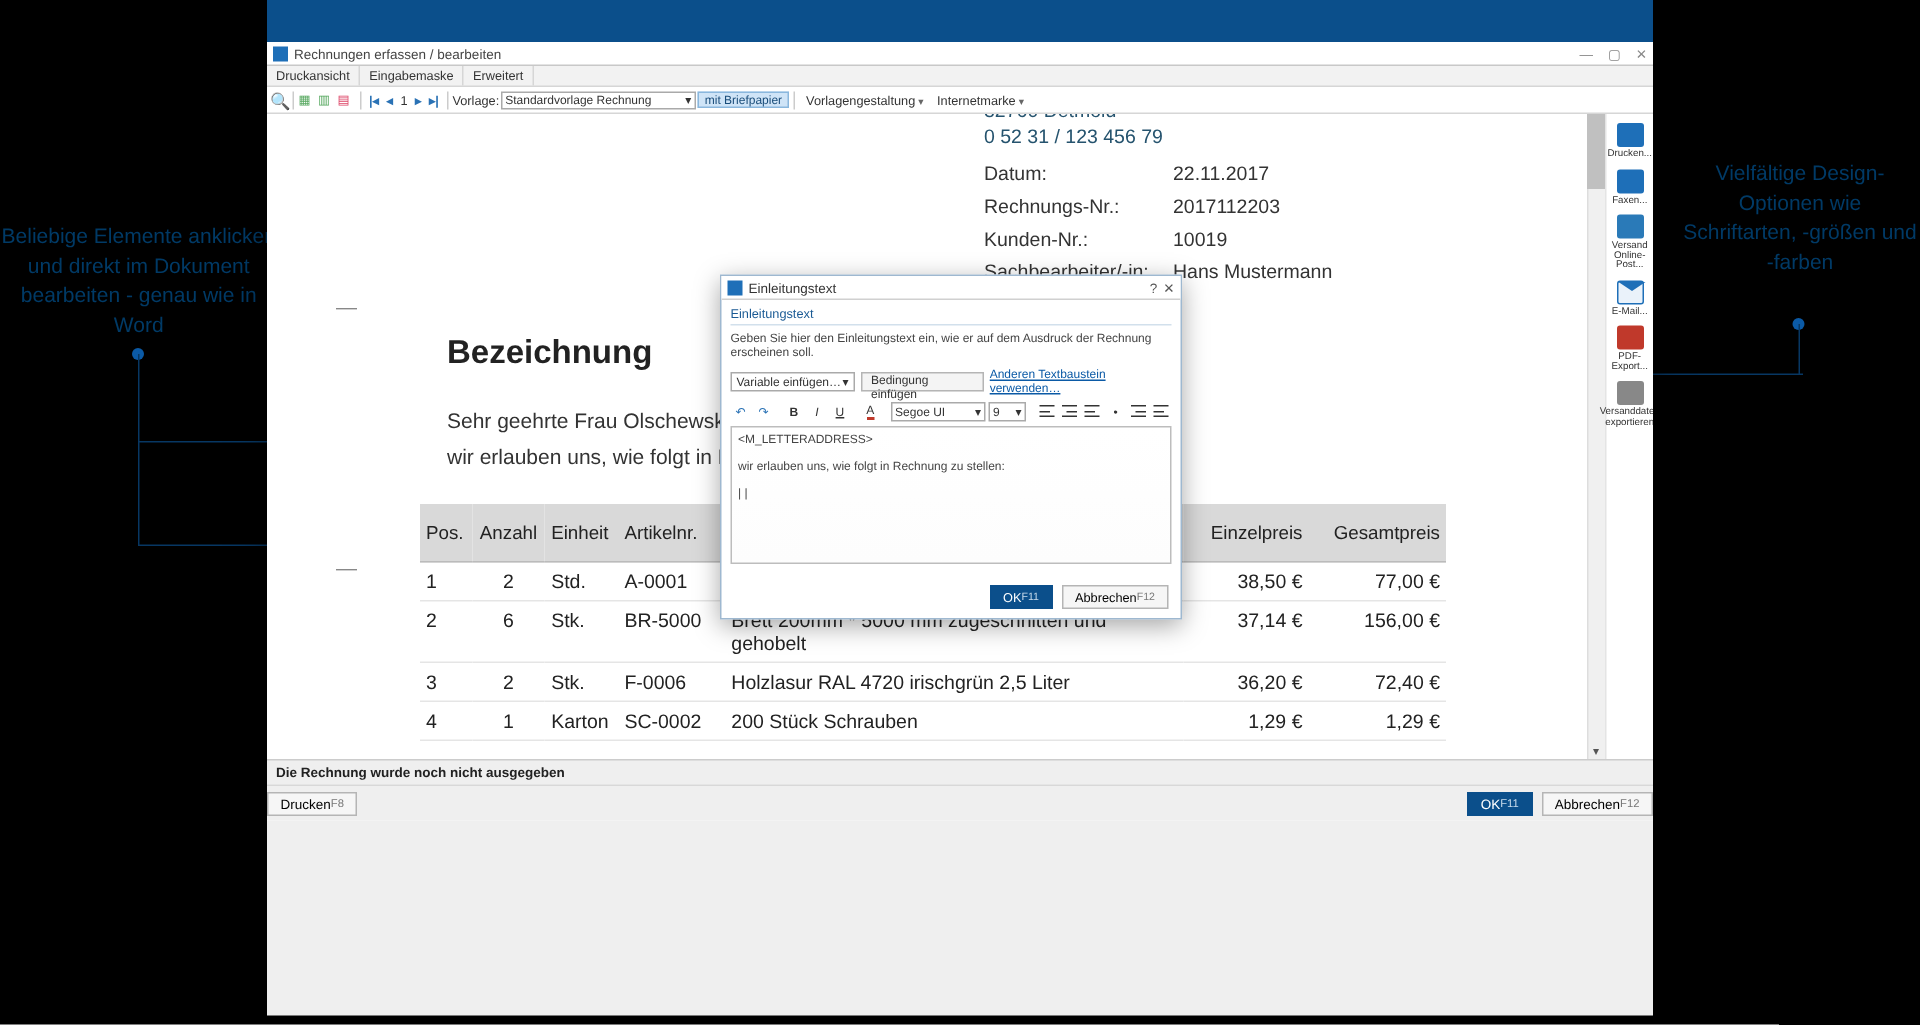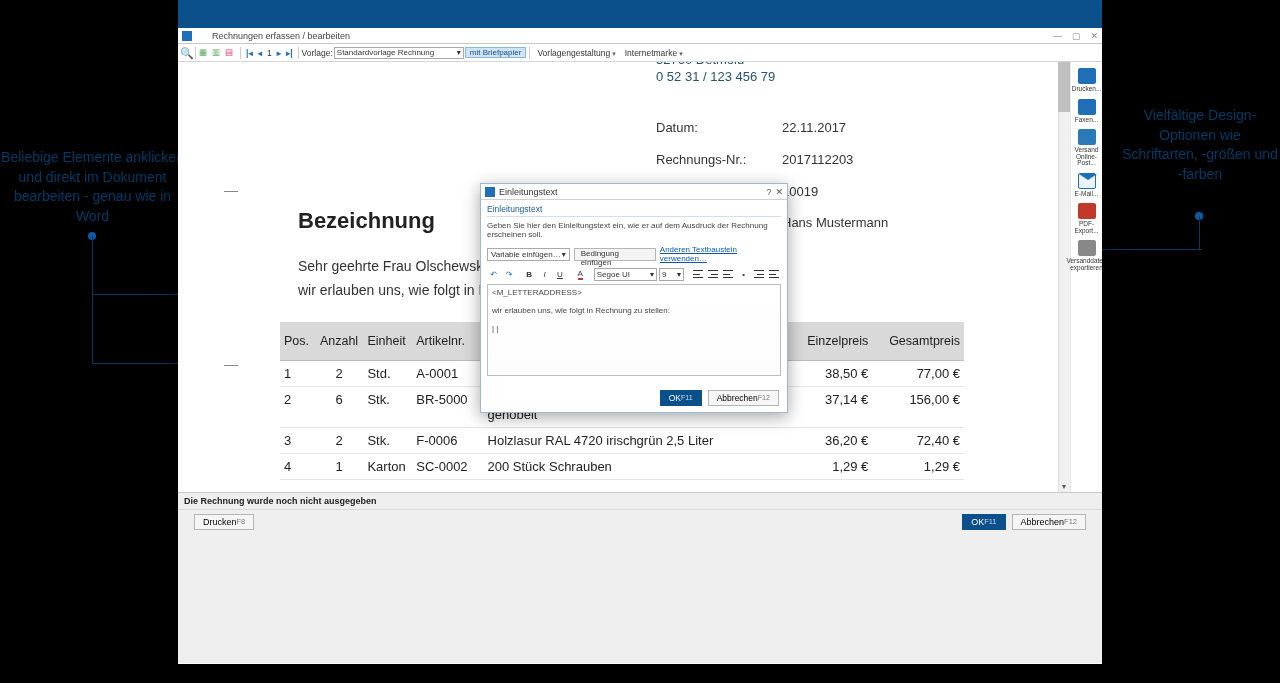--- a/index.html
+++ b/index.html
@@ -15,21 +15,21 @@
 .conn-dot { position: absolute; width: 8px; height: 8px; border-radius: 50%; background: #0b5aa6; }
 
 
 .app {
   position: absolute; left: 178px; top: 0; width: 924px; height: 664px;
   background: #fff; box-shadow: 0 4px 20px rgba(0,0,0,.5);
 }
 .app-titlebar-top { height: 28px; background: #0b4f8b; }
 .app-titlebar {
   height: 16px; background: #fff; border-bottom: 1px solid #c8c8c8;
-  display: flex; align-items: center; padding: 0 4px; font-size: 9px; color: #444; gap: 16px;
+  display: flex; align-items: center; padding: 0 4px; font-size: 9px; color: #444;
 }
 .app-titlebar .icon-sq { width: 10px; height: 10px; background: #1e6fb8; margin-right: 4px; }
 .app-titlebar .win-controls { margin-left: auto; display: flex; gap: 10px; color: #888; }
 .app-titlebar .win-controls span { cursor: default; }
 
 .menubar { height: 14px; background: #f2f2f2; border-bottom: 1px solid #d6d6d6; display: flex; font-size: 8.5px; color: #333; }
 .menubar span { padding: 1px 6px; border-right: 1px solid #d6d6d6; }
 
 .toolbar { height: 18px; background: #fff; border-bottom: 1px solid #d6d6d6; display: flex; align-items: center; padding: 0 2px; font-size: 8.5px; color: #333; gap: 1px; }
 .toolbar .sep { width: 1px; height: 12px; background: #ccc; margin: 0 2px; }
@@ -43,21 +43,21 @@
 .toolbar .menu-item { padding: 0 4px; }
 .toolbar .caret { font-size: 7px; color: #666; margin-left: 2px; }
 
 .workspace { position: relative; height: 430px; background: #fff; overflow: hidden; }
 .doc { position: absolute; left: 20px; top: -10px; right: 50px; bottom: 0; background: #fff; padding: 10px 80px 10px 80px; color: #222; }
 .scroll-track { position: absolute; right: 32px; top: 0; width: 12px; height: 100%; background: #f0f0f0; border-left: 1px solid #ddd; }
 .scroll-thumb { position: absolute; right: 32px; top: 0; width: 12px; height: 50px; background: #c0c0c0; }
 .scroll-arrow { position: absolute; right: 33px; width: 10px; height: 10px; font-size: 8px; color: #555; text-align: center; }
 
 .addr-right { position: absolute; right: 106px; top: 0; font-size: 13px; color: #25536e; line-height: 1.3; width: 290px; }
-.addr-right .meta { margin-top: 34px; display: grid; grid-template-columns: 126px 1fr; row-gap: 15px; color: #333; font-size: 13px; }
+.addr-right .meta { margin-top: 8px; display: grid; grid-template-columns: 126px 1fr; row-gap: 5px; color: #333; font-size: 13px; }
 .doc h1 { position: absolute; left: 100px; top: 156px; font-size: 22px; font-weight: 700; color: #222; }
 .doc .salut { position: absolute; left: 100px; top: 206px; font-size: 14px; color: #333; }
 .doc .intro { position: absolute; left: 100px; top: 230px; font-size: 14px; color: #333; }
 .doc .dash { position: absolute; left: 26px; color: #888; font-size: 14px; }
 .doc .dash1 { top: 130px; }
 .doc .dash2 { top: 304px; }
 .doc .city-cut { position: absolute; left: 100px; top: -5px; font-size: 15px; color: #25536e; }
 
 .tbl { position: absolute; left: 82px; top: 270px; right: 88px; font-size: 13px; color: #222; }
 .tbl table { width: 100%; border-collapse: collapse; }
@@ -79,21 +79,21 @@
 .sic-print { background: #1e6fb8; }
 .sic-fax { background: #1e6fb8; }
 .sic-post { background: #2a7ab8; }
 .sic-mail { width: 18px; height: 12px; border: 1px solid #1e6fb8; background: #eaf2fa; position: relative; }
 .sic-mail::after { content: ""; position: absolute; left: 0; right: 0; top: 0; border-left: 9px solid transparent; border-right: 9px solid transparent; border-top: 6px solid #1e6fb8; }
 .sic-pdf { background: #c0392b; }
 .sic-export { background: #888; }
 
 
 .statusbar { background: #efefef; border-top: 1px solid #ccc; font-size: 9px; padding: 3px 6px; font-weight: 700; color: #222; }
-.footer-bar { background: #efefef; height: 24px; border-top: 1px solid #d8d8d8; display: flex; align-items: center; padding: 0 16px; gap: 6px; font-size: 9px; }
+.footer-bar { background: #efefef; height: 24px; border-top: 1px solid #d8d8d8; display: flex; align-items: center; padding: 0 0; gap: 6px; font-size: 9px; }
 .footer-bar .spacer { flex: 1; }
 .btn { border: 1px solid #b5b5b5; background: #f6f6f6; padding: 2px 8px; font-size: 9px; display: inline-flex; align-items: center; gap: 0; }
 .btn small { color: #777; }
 .btn-primary { background: #0b4f8b; border-color: #0b4f8b; color: #fff; }
 .btn-primary small { color: #c8dbec; }
 .graypad { height: 130px; background: #efefef; }
 .dialog {
   position: absolute; left: 480px; top: 183px; width: 308px;
   background: #fff; border: 1px solid #9eb8d0; box-shadow: 0 4px 16px rgba(0,0,0,.35);
 }
@@ -144,20 +144,25 @@
     <div class="app-titlebar">
       <span class="icon-sq"></span>
       <span>Rechnungen erfassen / bearbeiten</span>
       <span class="win-controls">
         <span>—</span>
         <span>▢</span>
         <span>✕</span>
       </span>
     </div>
 
+    <div class="menubar">
+      <span>Druckansicht</span>
+      <span>Eingabemaske</span>
+      <span>Erweitert</span>
+    </div>
 
     <div class="toolbar">
       <span class="ic search">🔍</span>
       <span class="sep"></span>
       <span class="ic doc-new">▦</span>
       <span class="ic doc-new">▥</span>
       <span class="ic doc-del">▤</span>
       <span class="sep"></span>
       <span class="nav-btn">|◂</span>
       <span class="nav-btn">◂</span>

